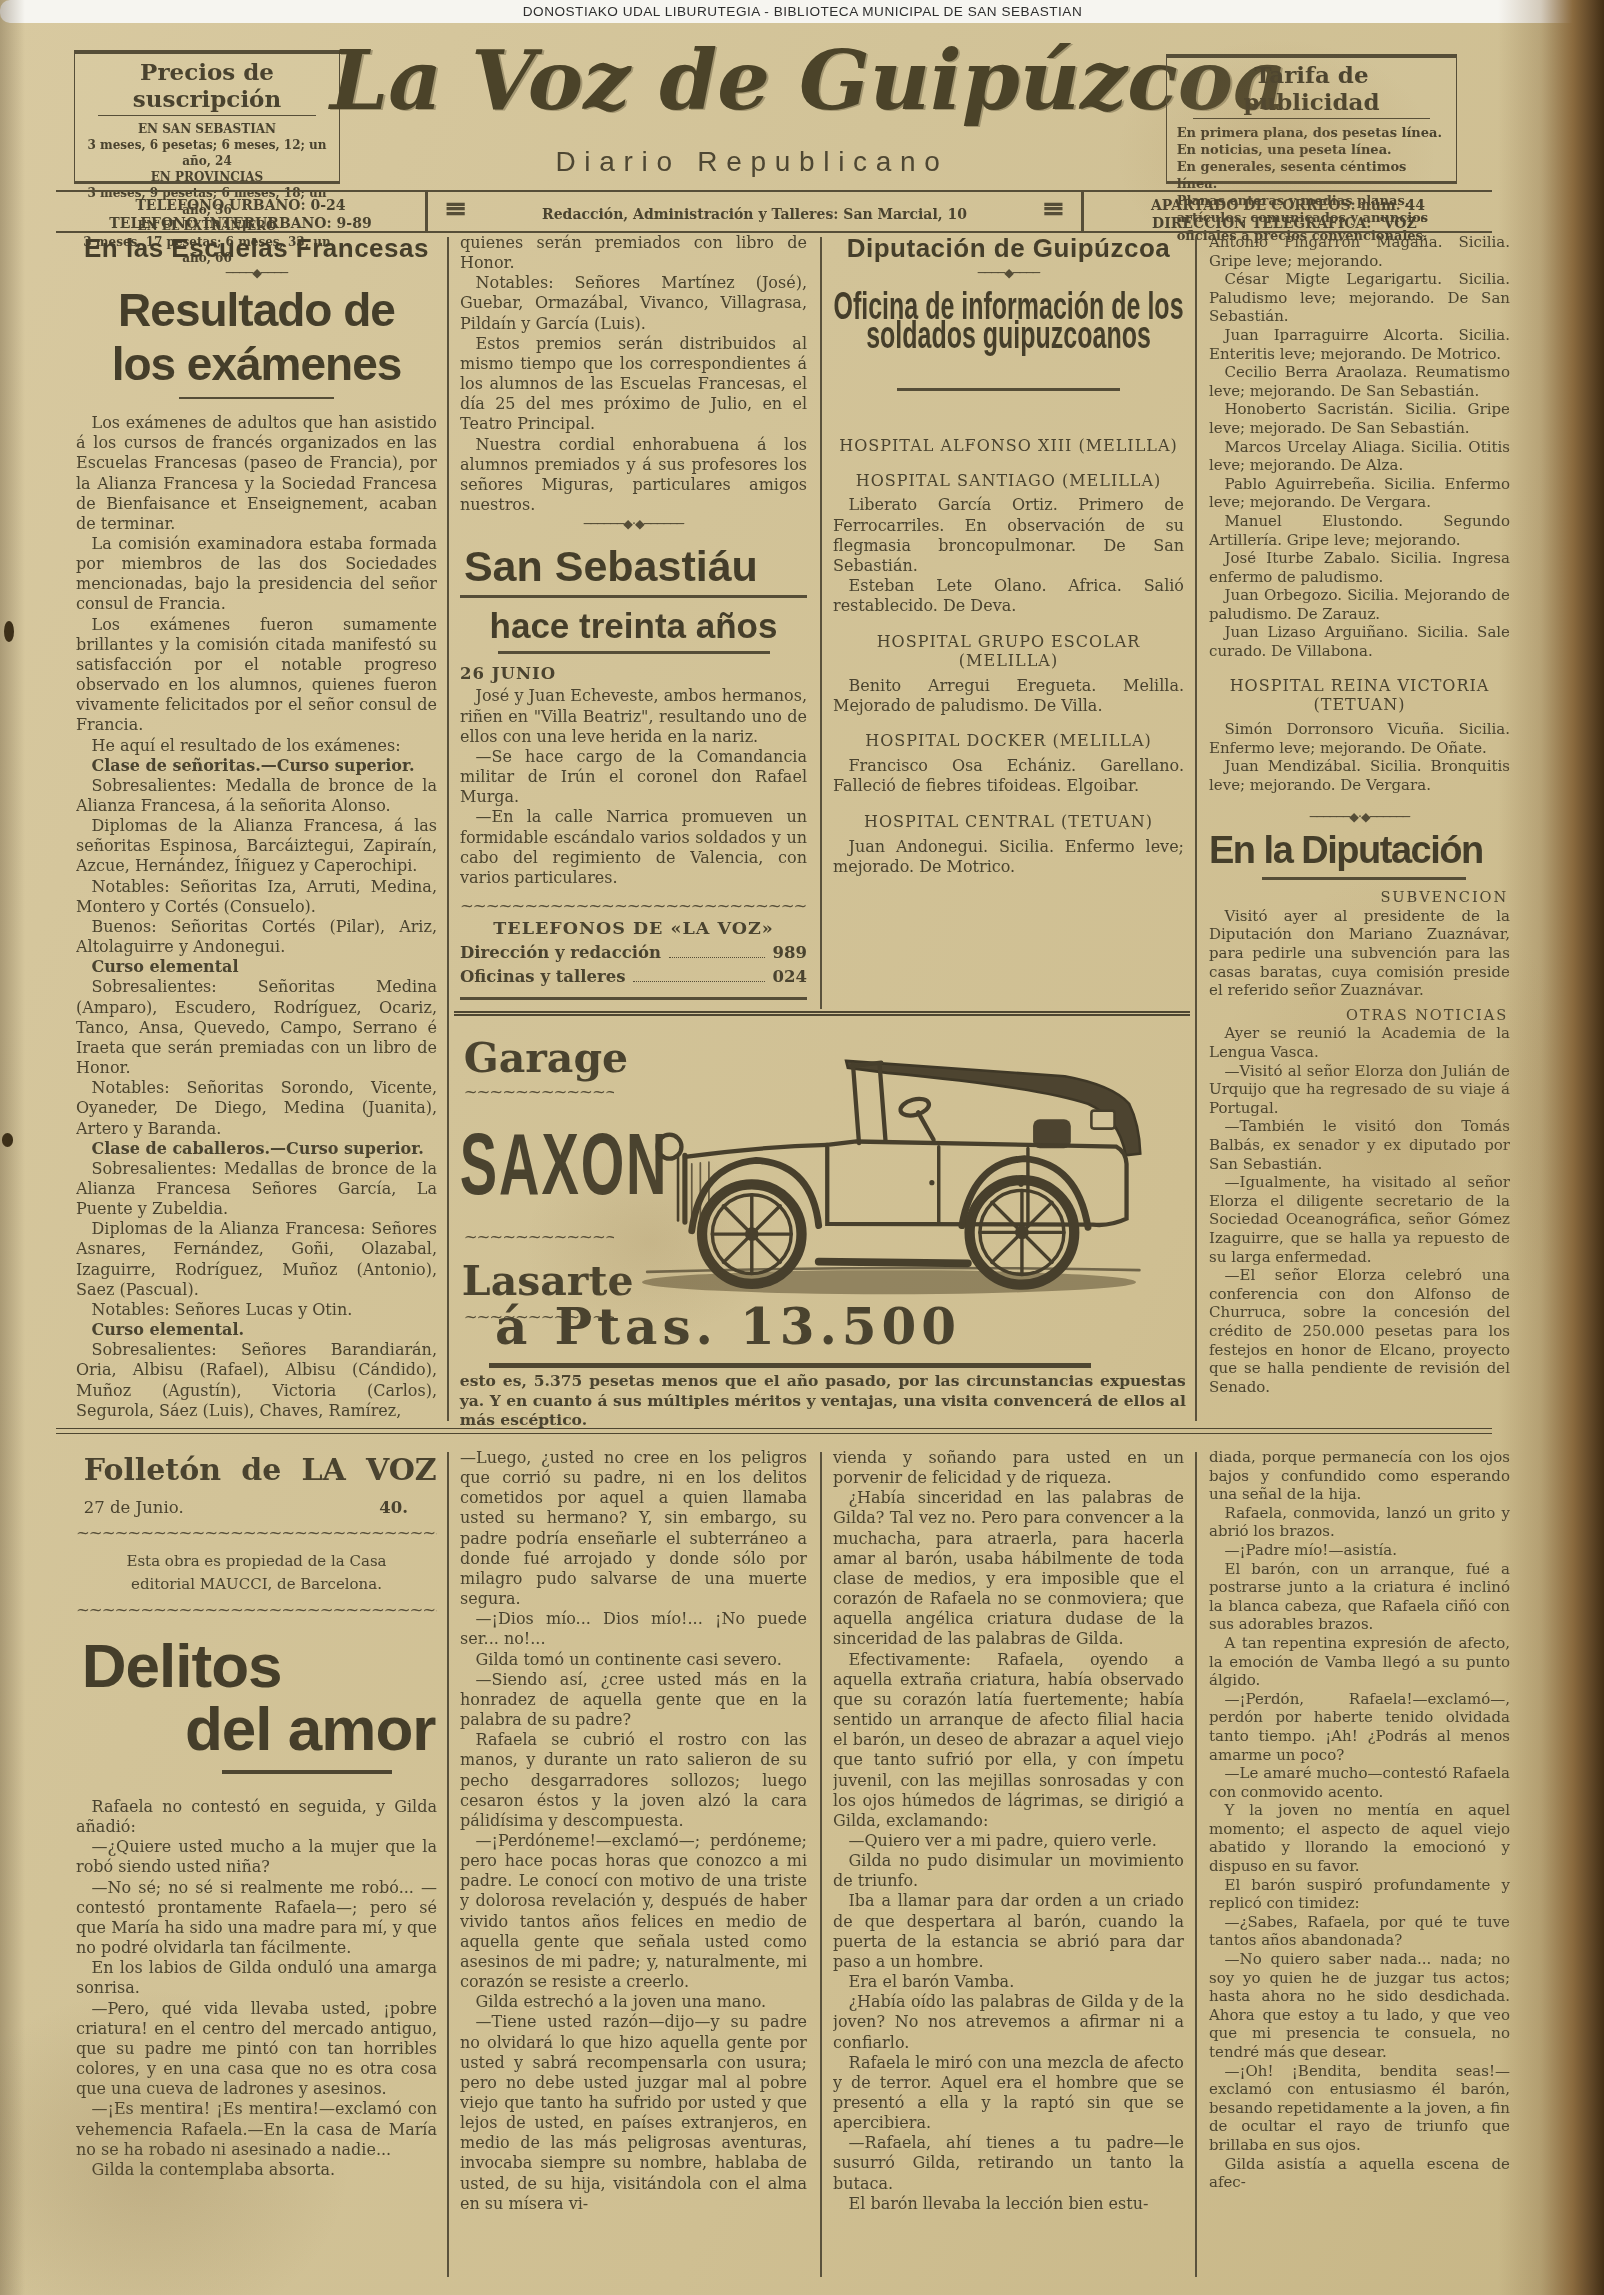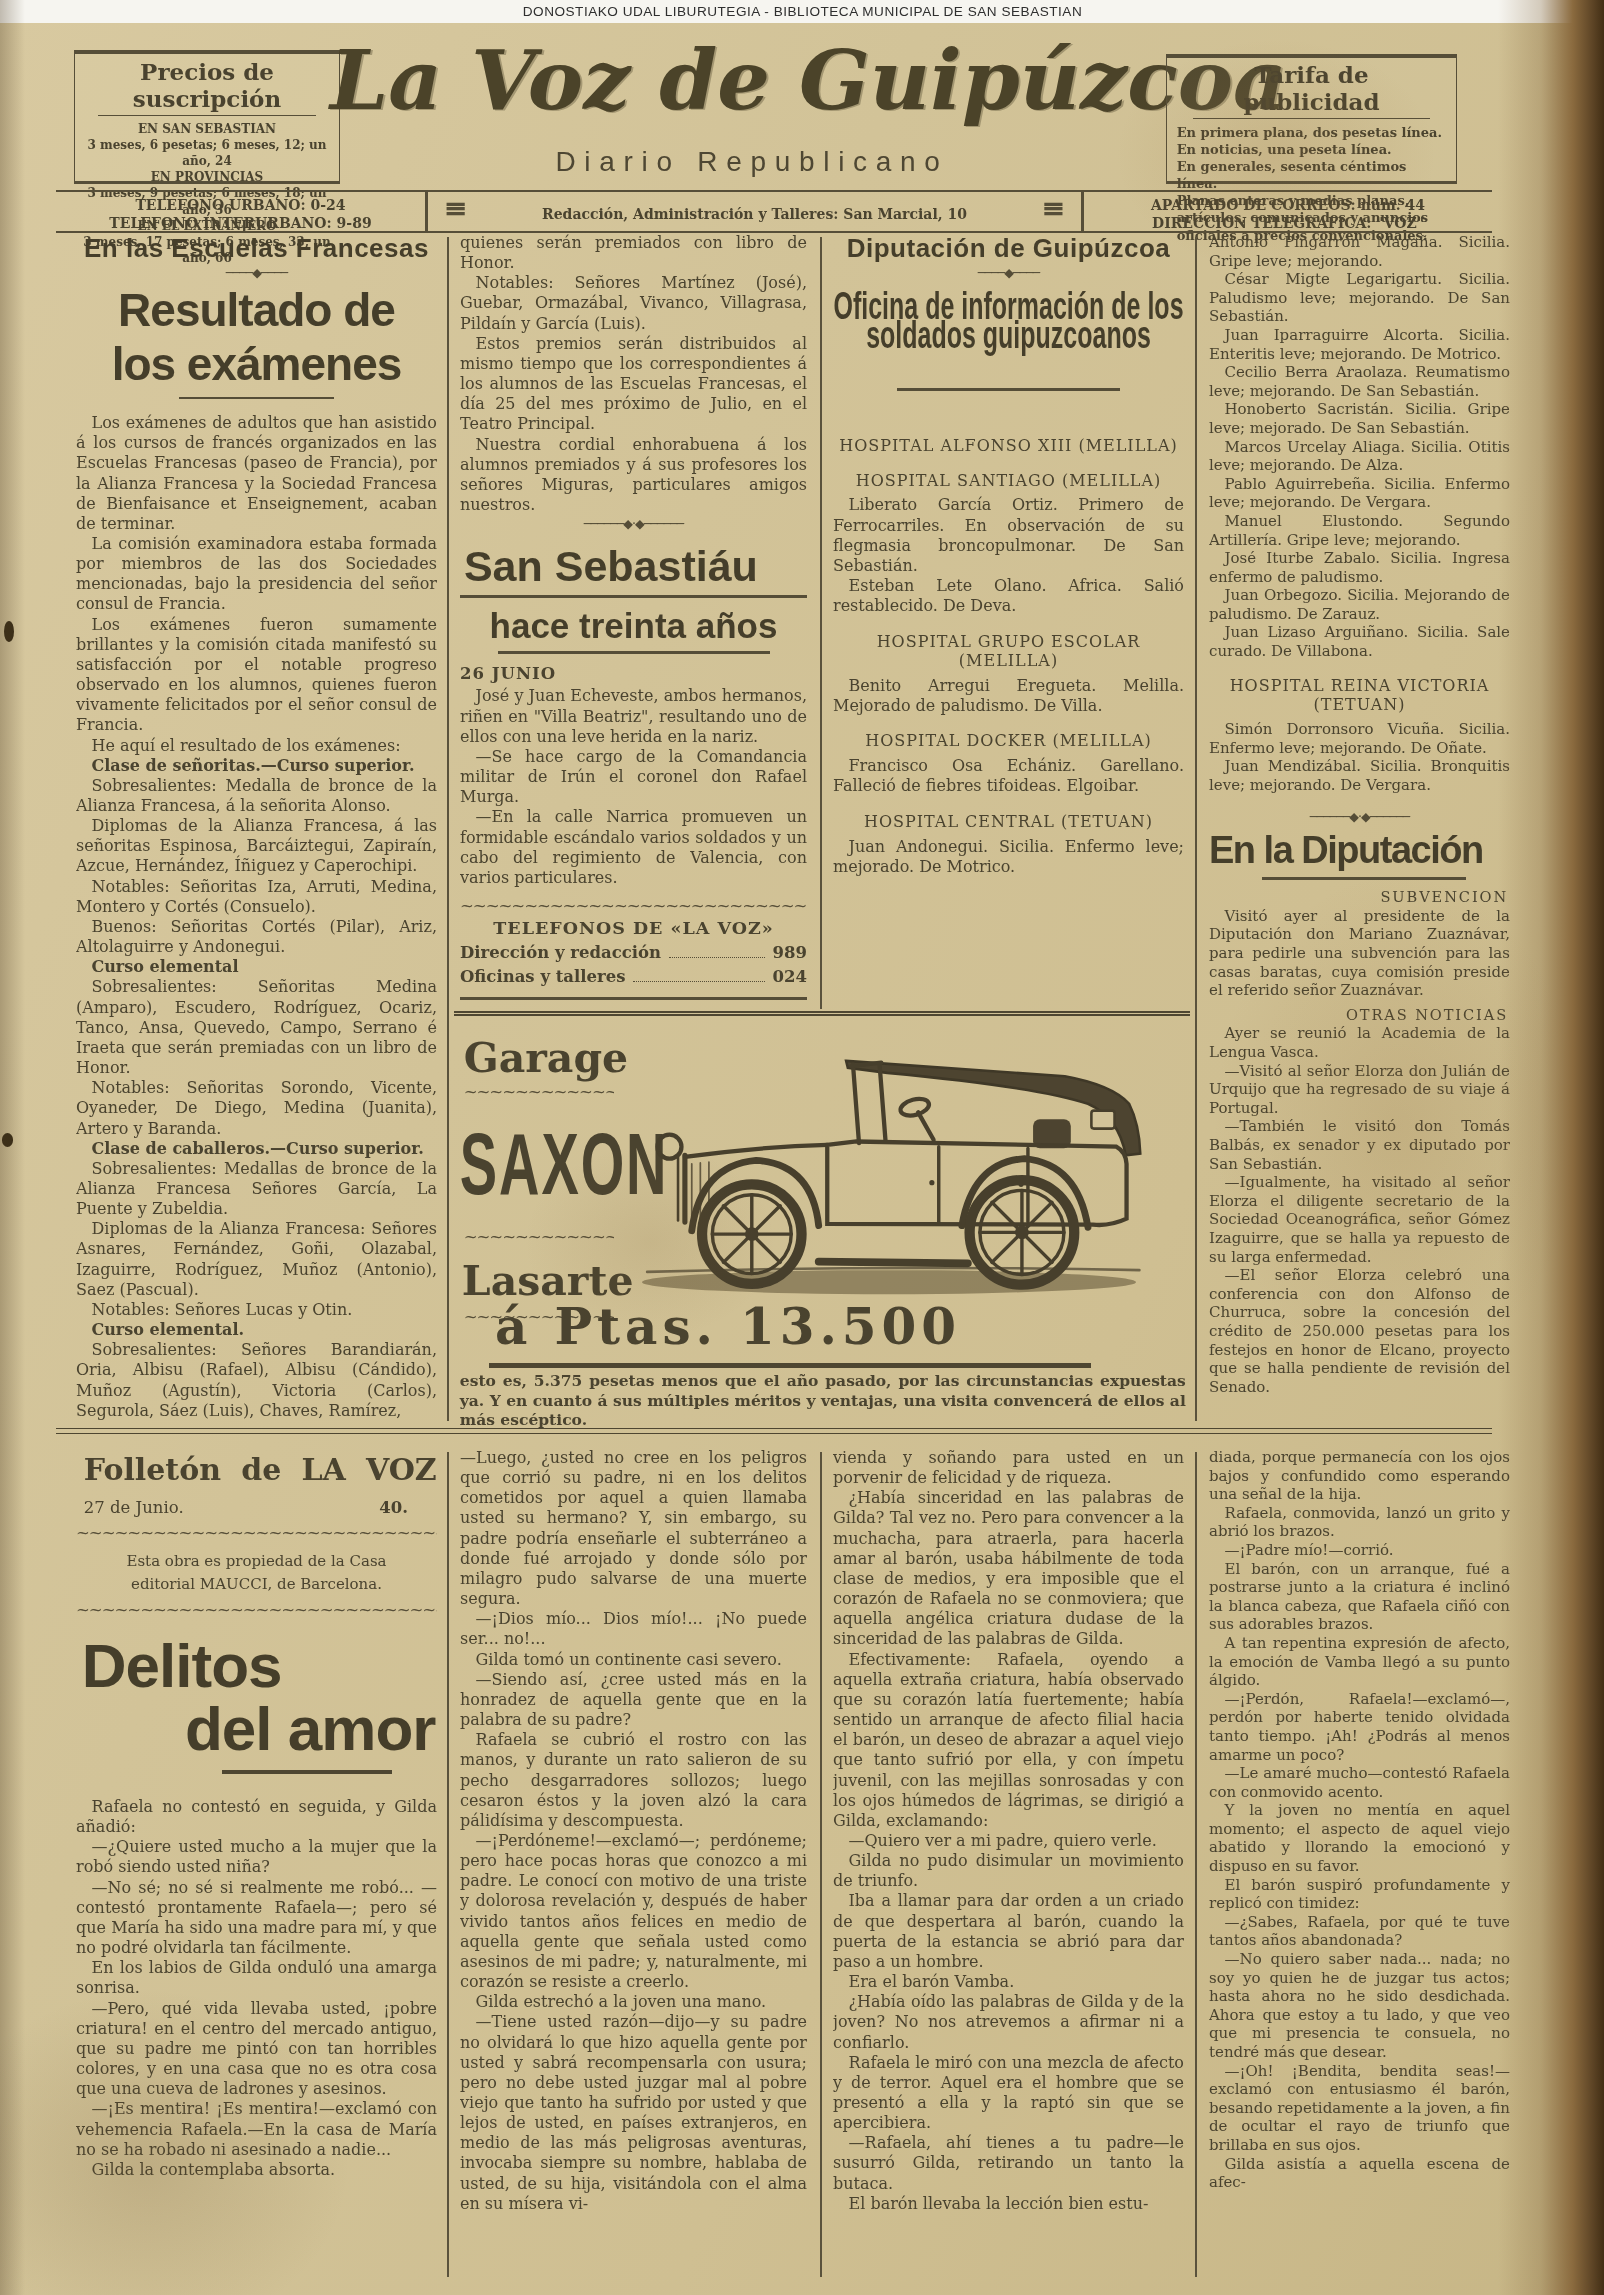--- a/index.html
+++ b/index.html
@@ -2,21 +2,21 @@
 <html><head>
 <meta charset="utf-8">
 <style>
   html,body{margin:0;padding:0;background:#b8a87c;}
   #page{position:relative;width:1605px;height:2296px;overflow:hidden;
         background:linear-gradient(115deg,#d8c9a0 0%,#d2c398 35%,#cfbf92 65%,#c7b686 100%);
         font-family:"DejaVu Serif",serif;color:#4a432f;}
   
   .library-strip{position:absolute;top:0;left:0;width:100%;height:23px;background:#f6f5f0;
         color:#2f2f2f;font-family:"Liberation Sans",sans-serif;font-size:13.6px;line-height:23px;
-        text-align:center;letter-spacing:0.5px;}
+        text-align:center;letter-spacing:0.5px;border-radius:10px;}
   .page-edge{position:absolute;top:0;right:0;bottom:0;width:107px;
         background:linear-gradient(to right,rgba(122,92,51,0) 0%,rgba(122,92,51,.28) 40%,#8a6a3e 70%,#5e4526 88%,#3f2c13 100%);}
   .edge-left{position:absolute;top:0;left:0;bottom:0;width:25px;
         background:linear-gradient(to right,rgba(70,52,28,.30),rgba(70,52,28,0));}
   .stain{position:absolute;border-radius:50%;pointer-events:none;}
   .stain.s1{left:1116px;top:39px;width:320px;height:233px;background:radial-gradient(closest-side,rgba(150,112,58,.18),rgba(150,112,58,0));}
   .stain.s2{left:1213px;top:873px;width:369px;height:505px;background:radial-gradient(closest-side,rgba(140,104,52,.16),rgba(140,104,52,0));}
   .stain.s3{left:-58px;top:1989px;width:408px;height:349px;background:radial-gradient(closest-side,rgba(104,80,44,.18),rgba(104,80,44,0));}
   .stain.s4{left:524px;top:1145px;width:252px;height:194px;background:radial-gradient(closest-side,rgba(120,92,48,.12),rgba(120,92,48,0));}
   .speck{position:absolute;background:#3a2e18;border-radius:50%;}
@@ -411,21 +411,21 @@
         <p class="para">¿Había oído las palabras de Gilda y de la joven? No nos atrevemos a afirmar ni a confiarlo.</p>
         <p class="para">Rafaela le miró con una mezcla de afecto y de terror. Aquel era el hombre que se presentó a ella y la raptó sin que se apercibiera.</p>
         <p class="para">—Rafaela, ahí tienes a tu padre—le susurró Gilda, retirando un tanto la butaca.</p>
         <p class="para">El barón llevaba la lección bien estu-</p>
       </div>
   </div>
   <div class="fcol" id="fcol4">
     <div>
         <p class="para noindent">diada, porque permanecía con los ojos bajos y confundido como esperando una señal de la hija.</p>
         <p class="para">Rafaela, conmovida, lanzó un grito y abrió los brazos.</p>
-        <p class="para">—¡Padre mío!—corrió.</p>
+        <p class="para">—¡Padre mío!—asistía.</p>
         <p class="para">El barón, con un arranque, fué a postrarse junto a la criatura é inclinó la blanca cabeza, que Rafaela ciñó con sus adorables brazos.</p>
         <p class="para">A tan repentina expresión de afecto, la emoción de Vamba llegó a su punto álgido.</p>
         <p class="para">—¡Perdón, Rafaela!—exclamó—, perdón por haberte tenido olvidada tanto tiempo. ¡Ah! ¿Podrás al menos amarme un poco?</p>
         <p class="para">—Le amaré mucho—contestó Rafaela con conmovido acento.</p>
         <p class="para">Y la joven no mentía en aquel momento; el aspecto de aquel viejo abatido y llorando la emocionó y dispuso en su favor.</p>
         <p class="para">El barón suspiró profundamente y replicó con timidez:</p>
         <p class="para">—¿Sabes, Rafaela, por qué te tuve tantos años abandonada?</p>
         <p class="para">—No quiero saber nada... nada; no soy yo quien he de juzgar tus actos; hasta ahora no he sido desdichada. Ahora que estoy a tu lado, y que veo que mi presencia te consuela, no tendré más que desear.</p>
         <p class="para">—¡Oh! ¡Bendita, bendita seas!—exclamó con entusiasmo él barón, besando repetidamente a la joven, a fin de ocultar el rayo de triunfo que brillaba en sus ojos.</p>
         <p class="para">Gilda asistía a aquella escena de afec-</p>

